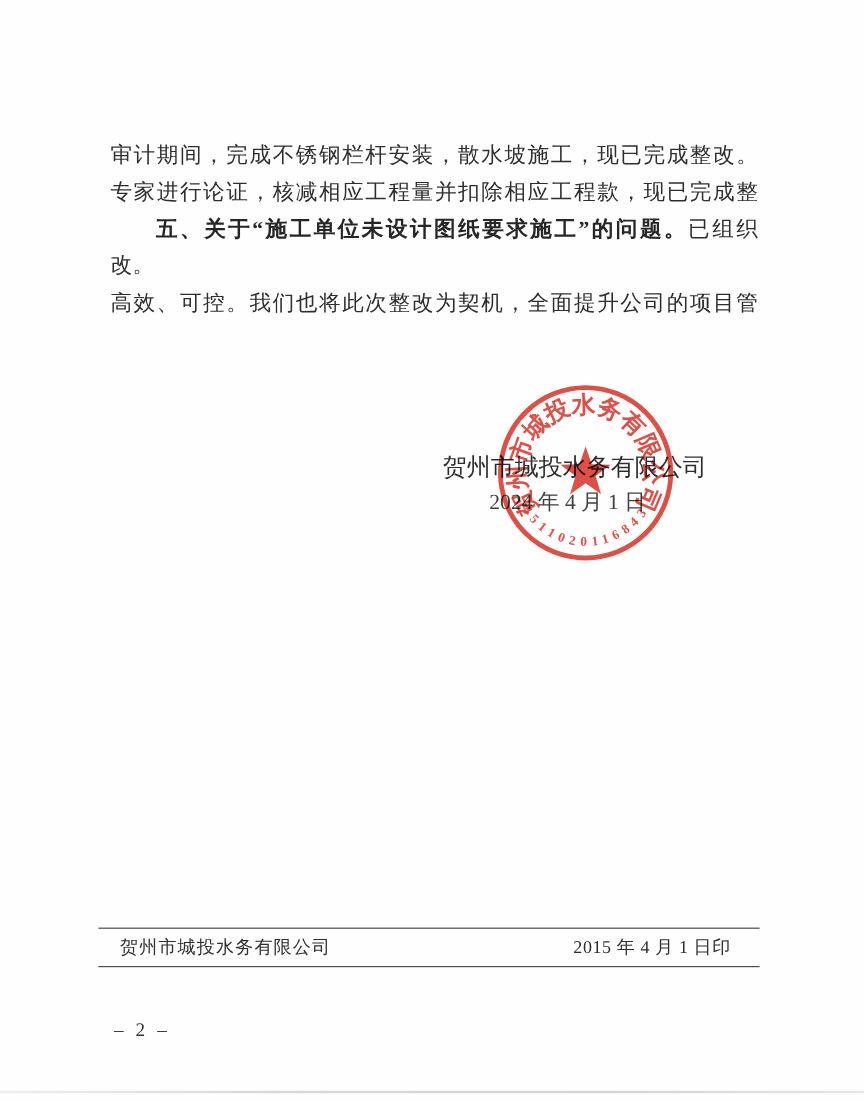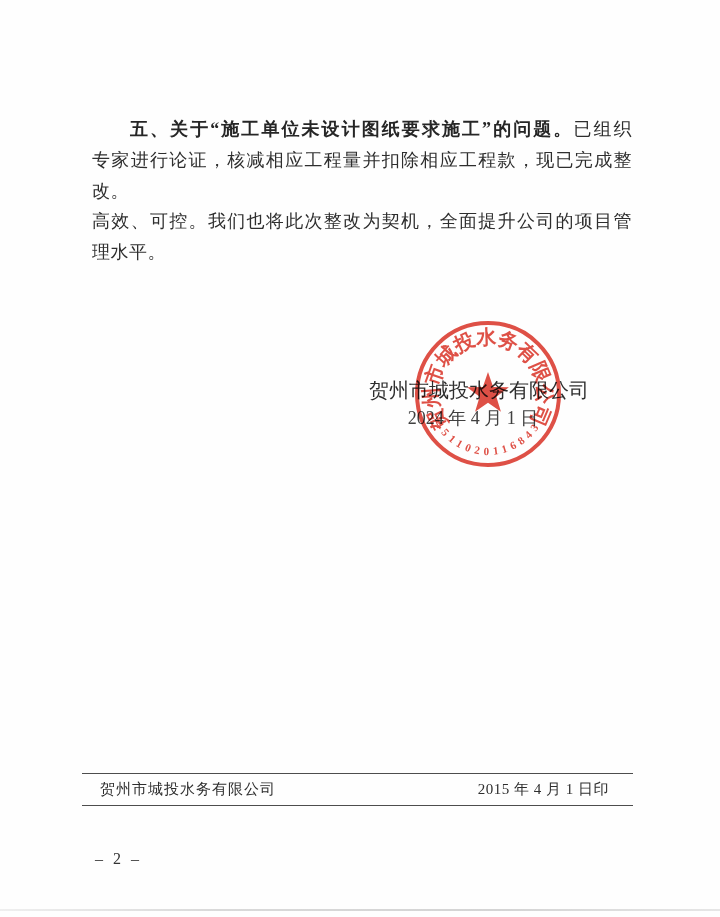--- a/index.html
+++ b/index.html
@@ -95,27 +95,27 @@
     letter-spacing: 3px;
     color: #333333;
   }
 </style>
 </head>
 <body>
 
 <div class="page">
 
   <div class="doc-body">
+    <div class="line">审计期间，完成不锈钢栏杆安装，散水坡施工，现已完成整改。</div>
+    <div class="line">专家进行论证，核减相应工程量并扣除相应工程款，现已完成整</div>
     <div class="line indent">
       <span class="bold-seg">五、关于“施工单位未设计图纸要求施工”的问题。</span><span>已组织</span>
     </div>
-    <div class="line">专家进行论证，核减相应工程量并扣除相应工程款，现已完成整</div>
     <div class="line short">改。</div>
     <div class="line">高效、可控。我们也将此次整改为契机，全面提升公司的项目管</div>
-    <div class="line short">理水平。</div>
   </div>
 
   <div class="sig-company">贺州市城投水务有限公司</div>
   <div class="sig-date">2024 年 4 月 1 日</div>
 
   <div class="seal">
     <svg viewBox="-75 -75 150 150" xmlns="http://www.w3.org/2000/svg">
       <circle cx="0" cy="0" r="71" fill="none" stroke-width="4" stroke="#dd4136"></circle>
       <polygon points="0,-22 5.17,-7.12 20.92,-6.80 8.37,2.72 12.93,17.80 0,8.8 -12.93,17.80 -8.37,2.72 -20.92,-6.80 -5.17,-7.12" fill="#dd4136"></polygon>
       <defs>

